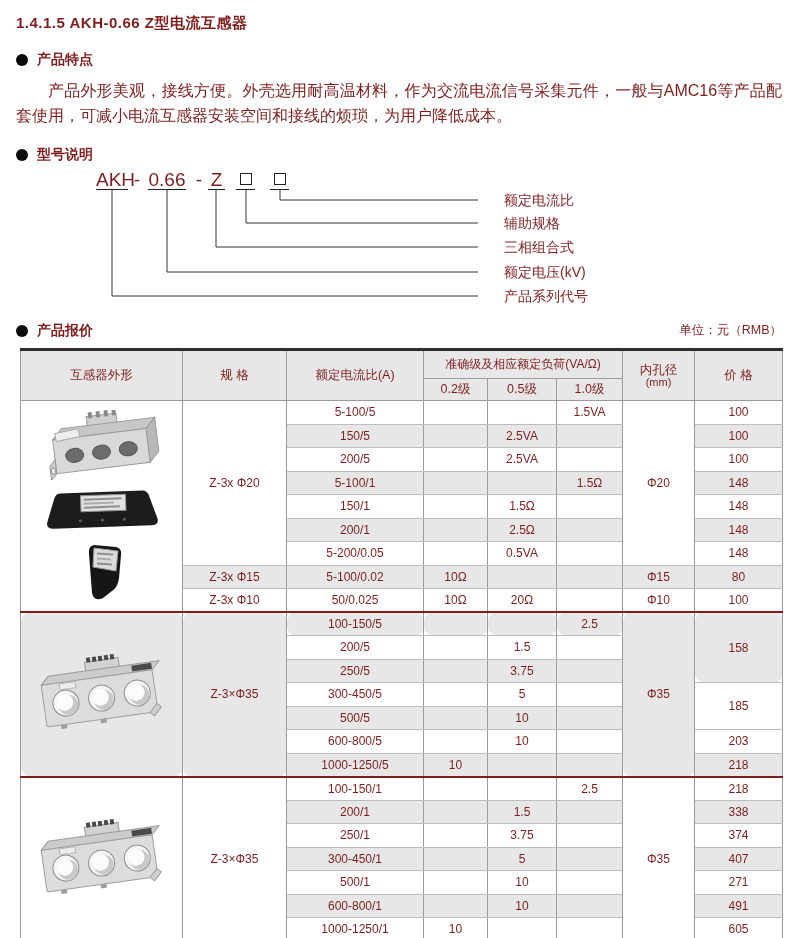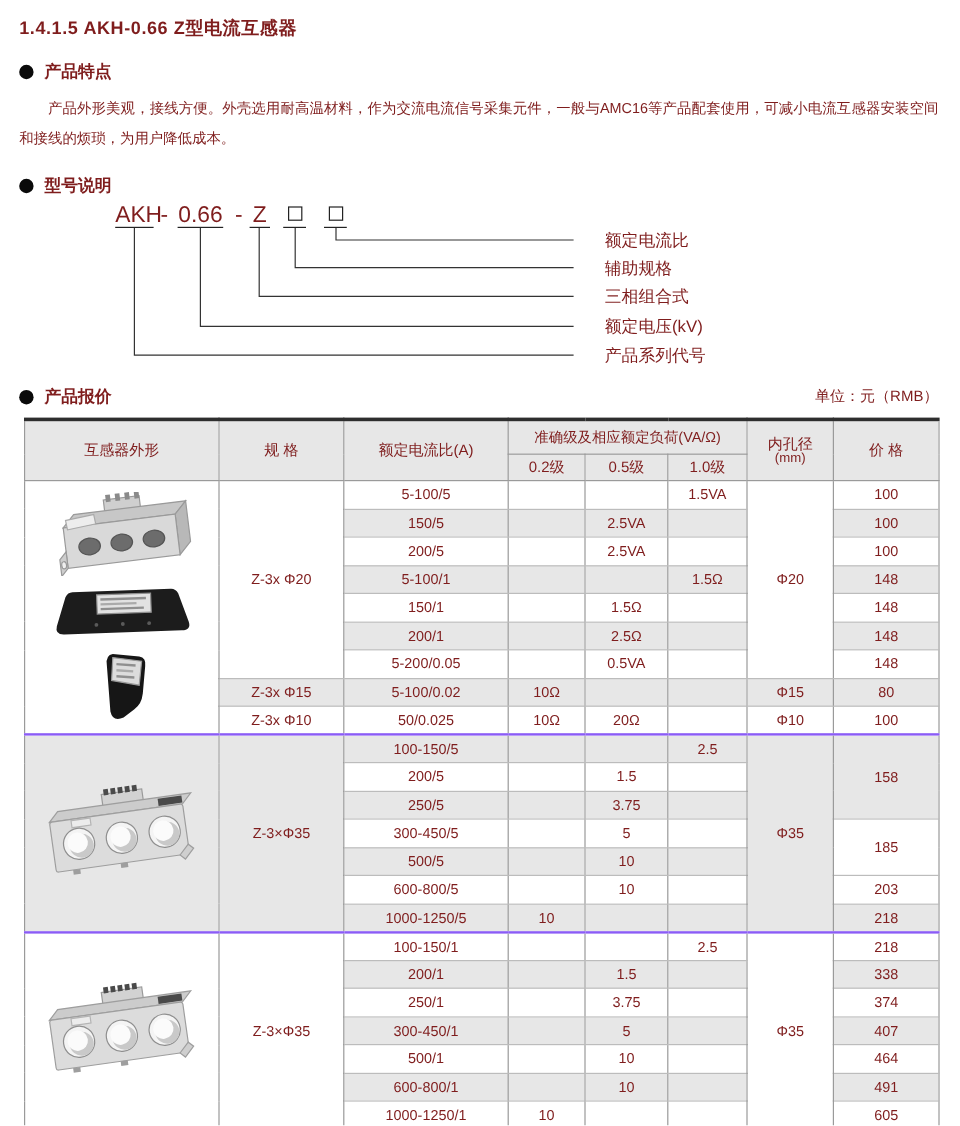--- a/index.html
+++ b/index.html
@@ -1,21 +1,21 @@
 <!DOCTYPE html>
 <html><head>
 <meta charset="utf-8">
 <style>
   html,body{margin:0;padding:0;background:#fff;}
   .page{position:relative;width:800px;height:938px;background:#fff;overflow:hidden;
         font-family:"Liberation Sans","DejaVu Sans",sans-serif;color:#7f1d1d;}
   .doc-title{margin:14px 0 0 16px;font-size:15px;font-weight:700;letter-spacing:.5px;}
   .sec-heading{margin:18px 0 0 16px;font-size:14px;font-weight:700;display:flex;align-items:center;}
   .bullet{display:inline-block;width:12px;height:12px;border-radius:50%;background:#0a0a0a;margin-right:9px;}
-  .features-text{margin:9px 16px 0 16px;width:766px;font-size:12px;line-height:25px;
+  .features-text{margin:9px 16px 0 16px;width:766px;font-size:16px;line-height:25px;
                  text-indent:2em;text-align:justify;}
   
   .diagram{position:relative;height:140px;margin-top:4px;}
   .diagram svg.lines{position:absolute;left:0;top:0;}
   .tk{position:absolute;top:4px;font-size:19px;text-align:center;height:17px;line-height:16px;}
   .tk.u{border-bottom:1.5px solid #222;}
   .tk-series{left:96px;width:32px;}
   .tk-dash1{left:132px;width:10px;}
   .tk-voltage{left:148px;width:38px;text-align:center;}
   .tk-dash2{left:194px;width:10px;}
@@ -37,21 +37,21 @@
   table.pt thead tr.h2{height:22px;}
   .bore-sub{font-size:11px;line-height:11px;}
   .bore-top{line-height:14px;}
   table.pt tbody tr{height:23.5px;}
   table.pt tbody td{border:1px solid #9a9a9a;border-top-color:#bcbcbc;border-bottom-color:#bcbcbc;
            font-size:12px;text-align:center;vertical-align:middle;background:#fff;
            padding:0;overflow:hidden;white-space:nowrap;}
   table.pt tbody tr.g td{background:#e7e7e7;}
   table.pt tbody td.w{background:#fff;}
   table.pt tbody td.pg{background:#e7e7e7;}
-  table.pt tbody tr.sd td{border-top:2px solid #8b5cf6;}
+  table.pt tbody tr.sd td{border-top:2px solid #7f1d1d;border-radius:10px;}
   td.shape{vertical-align:middle;}
   .photo-stack{display:flex;flex-direction:column;align-items:center;gap:7px;}
   .photo-single{display:flex;justify-content:center;align-items:center;}
 </style>
 </head>
 <body>
 
 <div class="page">
 
   <div class="doc-title">1.4.1.5 AKH-0.66 Z型电流互感器</div>
@@ -385,21 +385,21 @@
           <td></td>
           <td>5</td>
           <td></td>
           <td>407</td>
         </tr>
         <tr>
           <td>500/1</td>
           <td></td>
           <td>10</td>
           <td></td>
-          <td>464</td>
+          <td>271</td>
         </tr>
         <tr class="g">
           <td>600-800/1</td>
           <td></td>
           <td>10</td>
           <td></td>
           <td>491</td>
         </tr>
         <tr>
           <td>1000-1250/1</td>

